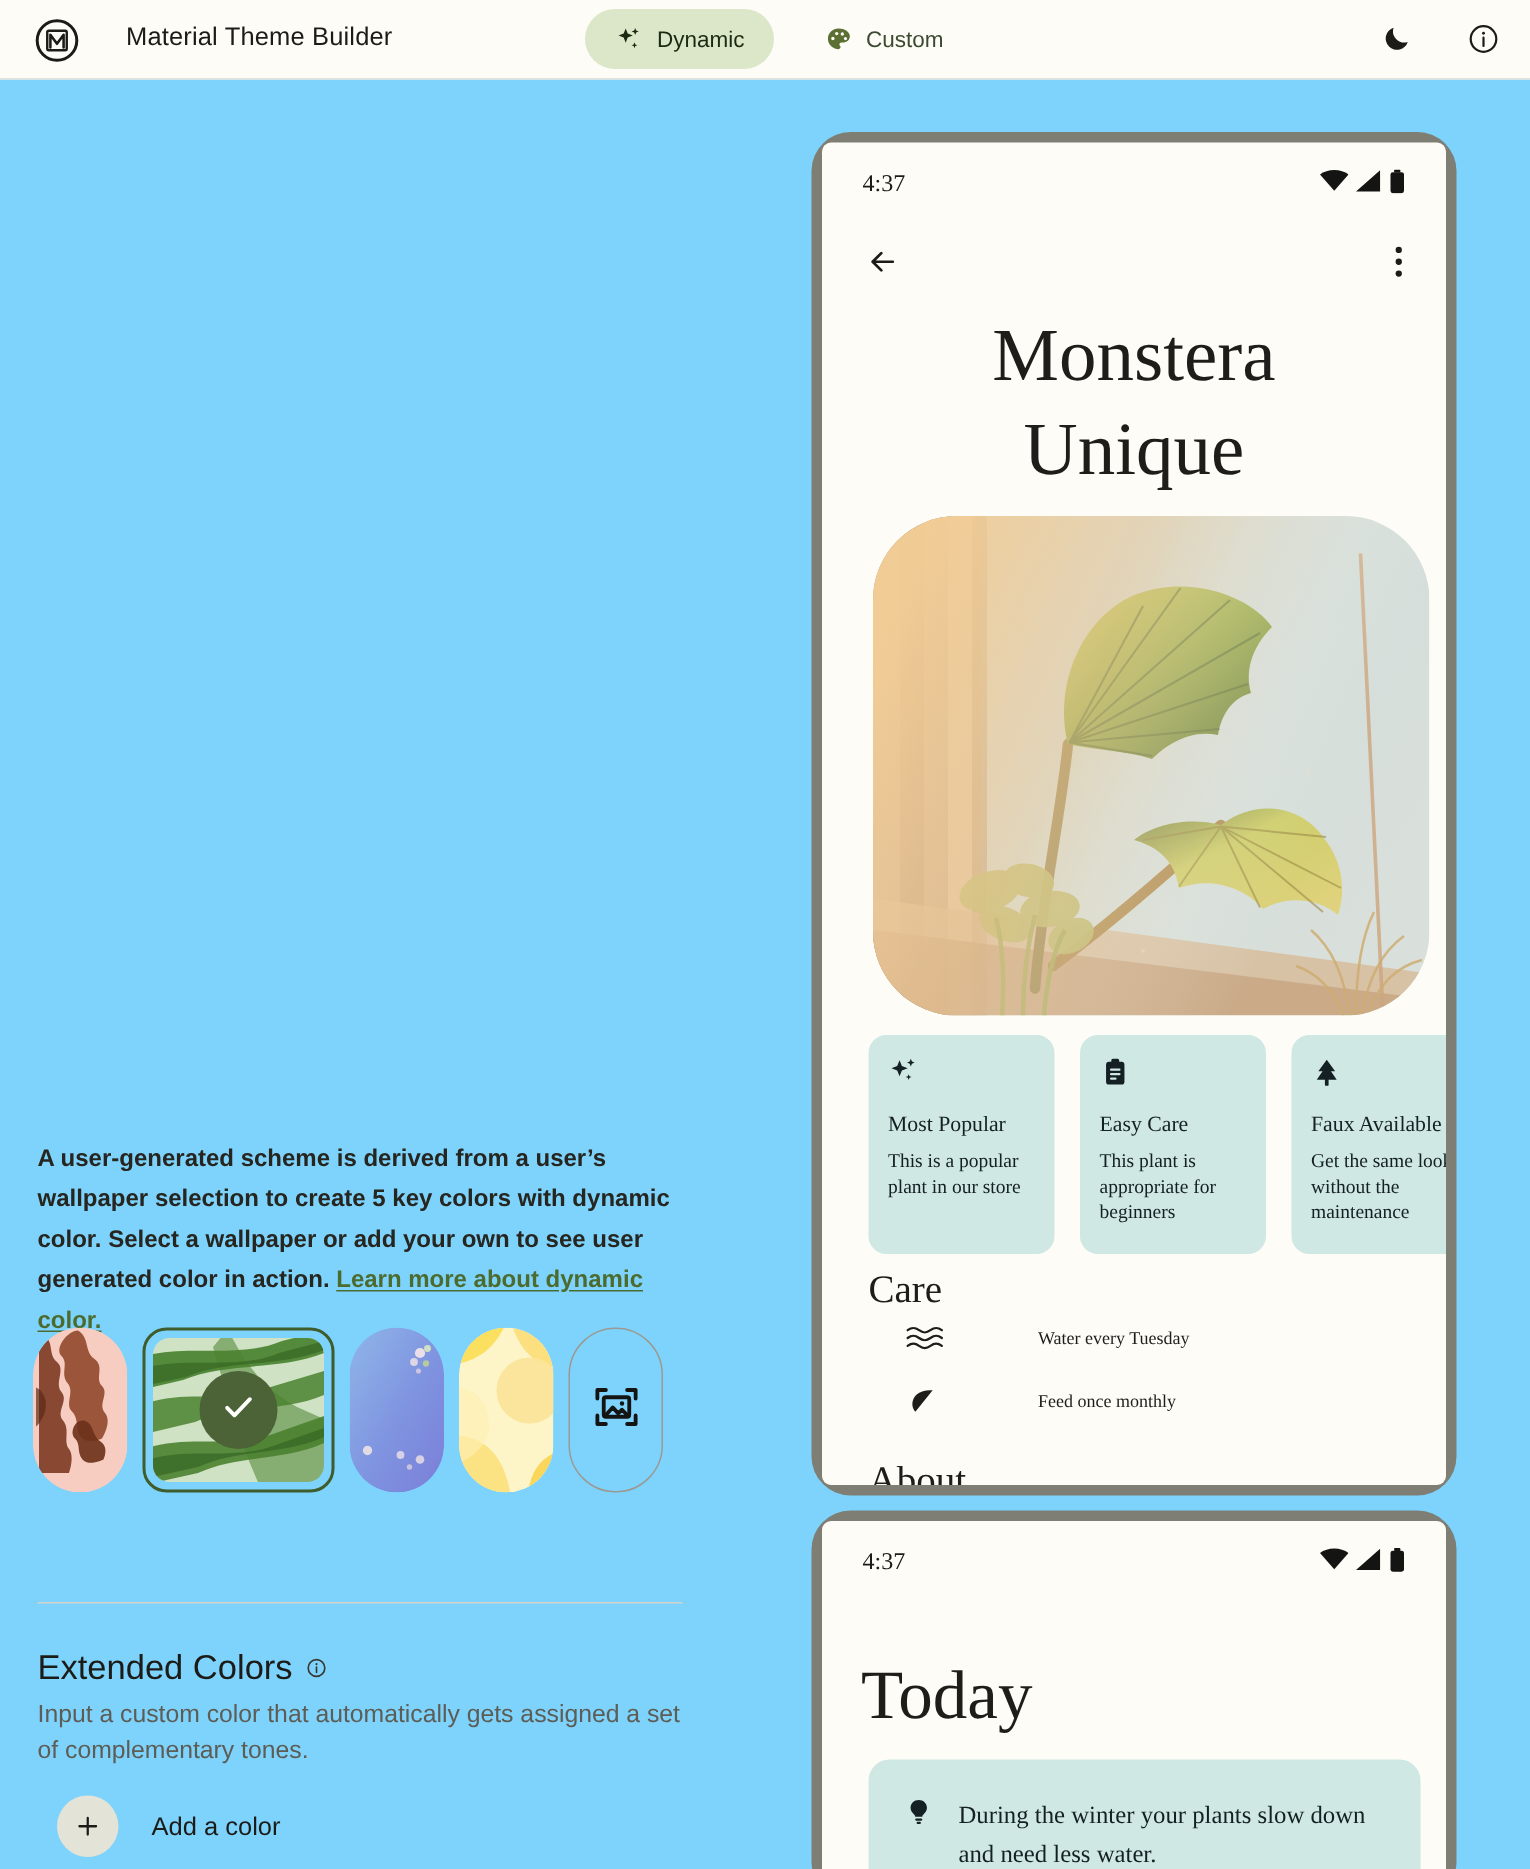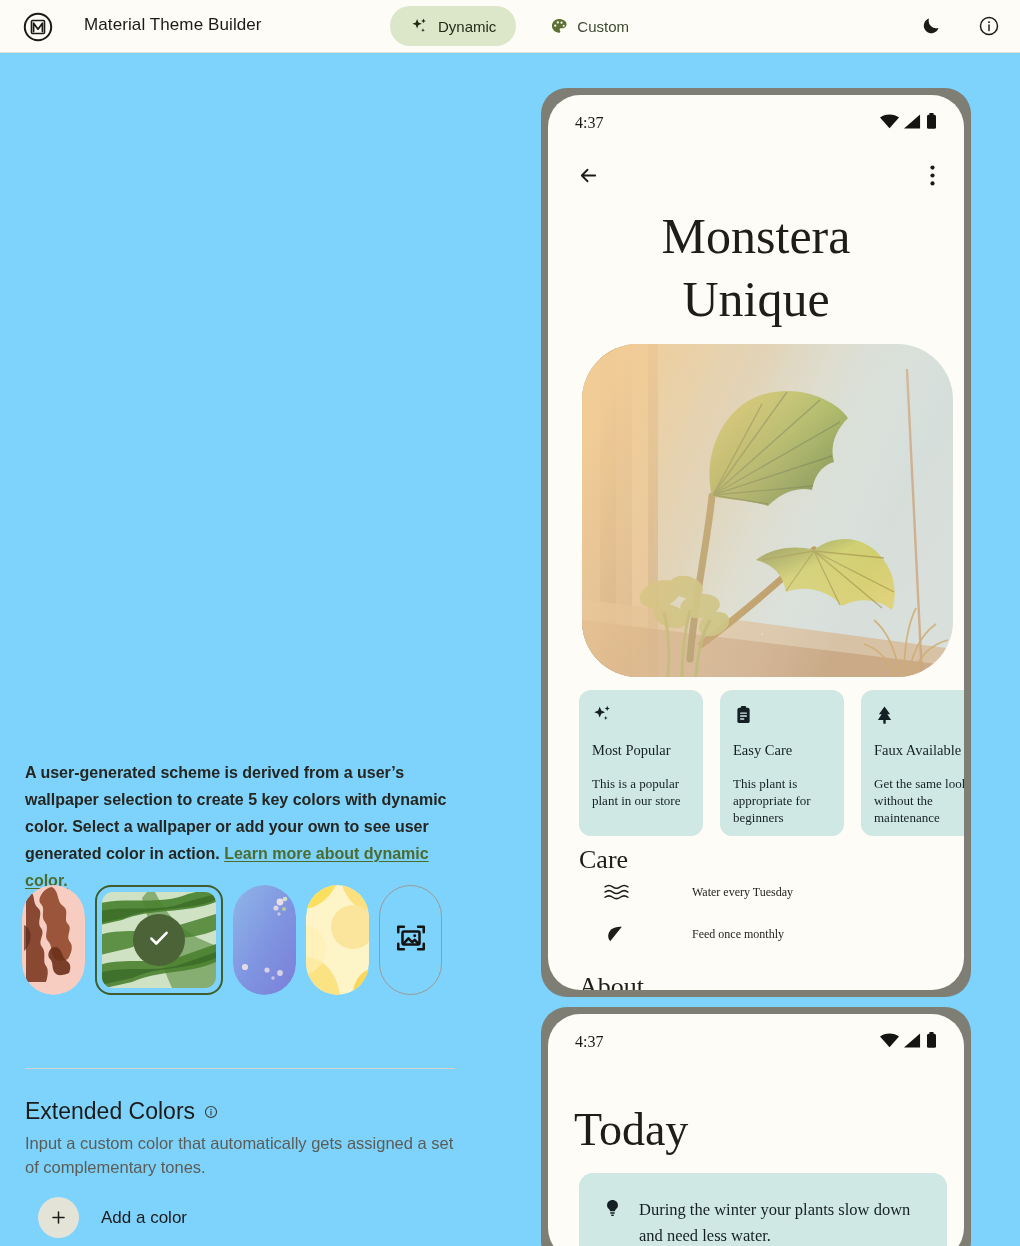--- a/index.html
+++ b/index.html
@@ -82,21 +82,21 @@
     width: 41px; height: 41px; border-radius: 50%; background: #e4e3d7;
     display: flex; align-items: center; justify-content: center;
   }
   .add-label { font-size: 17px; color: #1c1b18; }
 
   
   .phone {
     position: absolute; background: #7e7e74; border-radius: 26px; padding: 7px;
   }
   .phone .screen {
-    width: 100%; height: 100%; background: #fdfcf7; border-radius: 32px;
+    width: 100%; height: 100%; background: #fdfcf7; border-radius: 6px;
     overflow: hidden; position: relative;
   }
   .phone1 { left: 541px; top: 88px; width: 430px; height: 909px; }
   .phone2 { left: 541px; top: 1007px; width: 430px; height: 260px; }
 
   .statusbar {
     position: absolute; left: 0; top: 0; width: 100%; height: 56px;
     display: flex; align-items: center; justify-content: space-between;
     padding: 0 27px;
   }
@@ -118,21 +118,21 @@
     border-radius: 56px; overflow: hidden;
   }
   .cards { position: absolute; left: 31px; top: 595px; display: flex; gap: 17px; }
   .card {
     width: 124px; height: 146px; background: #cfe8e4; border-radius: 12px;
     padding: 14px 13px 0 13px; flex: none;
     font-family: "Liberation Serif", serif; color: #152024;
   }
   .card .cicon { height: 30px; display: flex; align-items: flex-start; }
   .card h4 { font-size: 14.5px; font-weight: 400; margin-top: 8px; }
-  .card p { font-size: 13px; line-height: 17px; margin-top: 16px; }
+  .card p { font-size: 13px; line-height: 17px; margin-top: 6px; }
 
   .sect-title {
     position: absolute; left: 31px; font-family: "Liberation Serif", serif;
     font-size: 26px; color: #1e1d1a; font-weight: 400;
   }
   .care-title { top: 750px; }
   .about-title { top: 877px; }
   .care-row {
     position: absolute; left: 56px; display: flex; align-items: center;
   }

